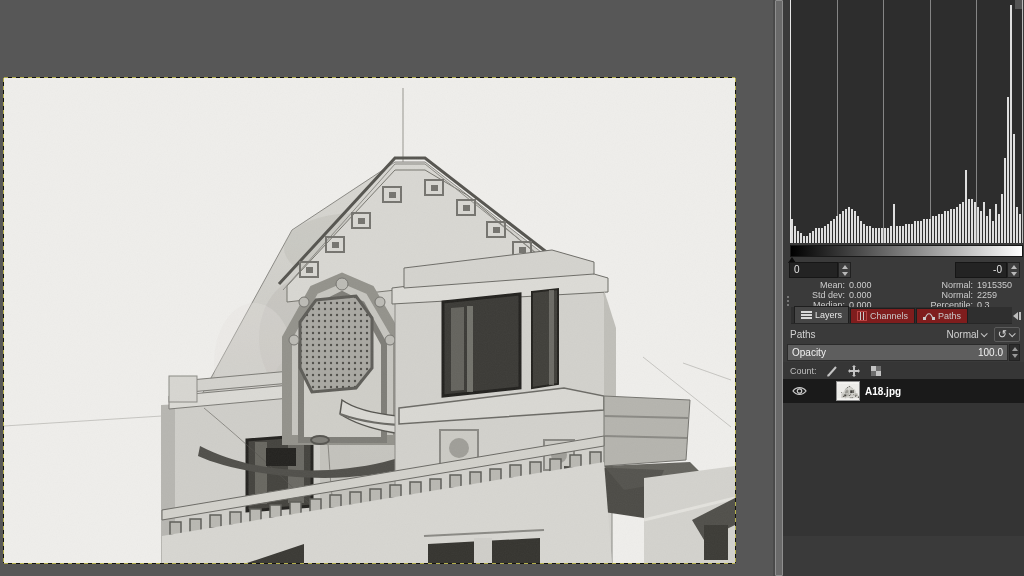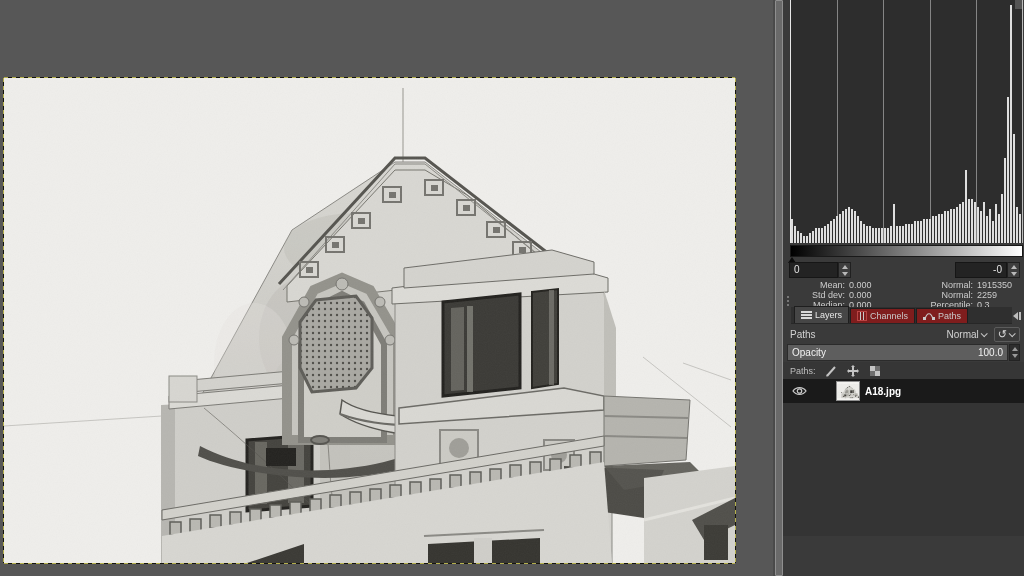--- a/index.html
+++ b/index.html
@@ -452,21 +452,21 @@
       <span>Opacity</span>
       <span class="grow"></span>
       <span>100.0</span>
     </div>
     <div class="op-spin">
         <i class="tri-u"></i>
         <i class="tri-d"></i>
       </div>
 
     <div class="row-lock">
-      <span>Paths:</span>
+      <span>Count:</span>
       <span class="lockicons">
         <svg class="ic" width="12" height="12">
             <line x1="2" y1="11" x2="10" y2="2" stroke="#c4c4c4" stroke-width="2"></line>
             <path d="M1,12 L3,10 L2,9 Z" fill="#c4c4c4"></path>
           </svg>
         <svg class="ic" width="12" height="12">
             <rect x="5" y="1" width="2" height="10" fill="#c4c4c4"></rect>
             <rect x="1" y="5" width="10" height="2" fill="#c4c4c4"></rect>
             <path d="M6,0 L4,2 L8,2 Z M6,12 L4,10 L8,10 Z M0,6 L2,4 L2,8 Z M12,6 L10,4 L10,8 Z" fill="#c4c4c4"></path>
           </svg>

